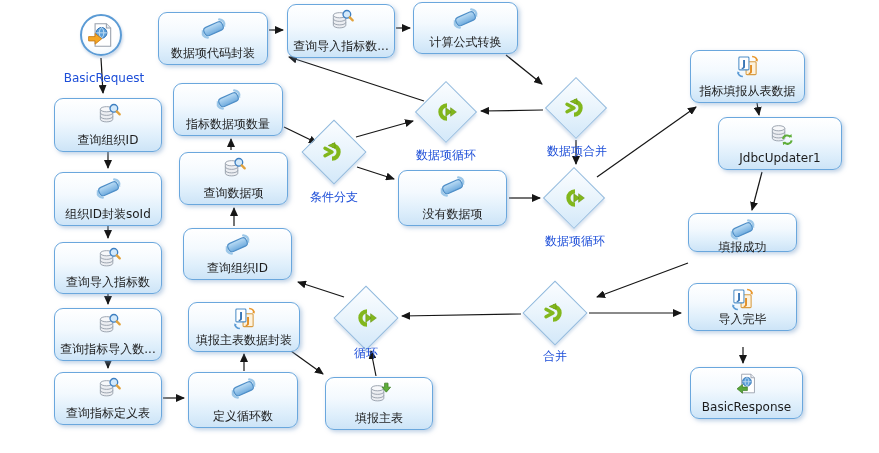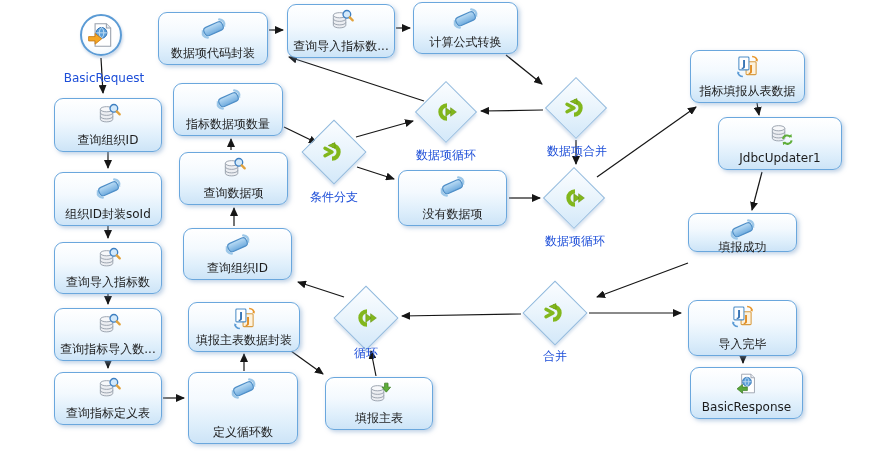--- a/index.html
+++ b/index.html
@@ -208,21 +208,21 @@
         <use href="#i-db-search"></use>
       </svg>
     <span class="nlabel">查询指标导入数...</span>
   </div>
   <div class="node" style="left:54px;top:372px;width:108px;height:53px">
     <svg class="ic">
         <use href="#i-db-search"></use>
       </svg>
     <span class="nlabel">查询指标定义表</span>
   </div>
-  <div class="node" style="left:188px;top:372px;width:110px;height:72px">
+  <div class="node" style="left:188px;top:372px;width:110px;height:56px">
     <svg class="ic">
         <use href="#i-transform"></use>
       </svg>
     <span class="nlabel">定义循环数</span>
   </div>
   <div class="node" style="left:188px;top:302px;width:112px;height:50px">
     <svg class="ic">
         <use href="#i-json"></use>
       </svg>
     <span class="nlabel">填报主表数据封装</span>
@@ -299,21 +299,21 @@
         <use href="#i-db-update"></use>
       </svg>
     <span class="nlabel">JdbcUpdater1</span>
   </div>
   <div class="node" style="left:688px;top:213px;width:109px;height:39px">
     <svg class="ic">
         <use href="#i-transform"></use>
       </svg>
     <span class="nlabel">填报成功</span>
   </div>
-  <div class="node" style="left:688px;top:300px;width:109px;height:56px">
+  <div class="node" style="left:688px;top:283px;width:109px;height:48px">
     <svg class="ic">
         <use href="#i-json"></use>
       </svg>
     <span class="nlabel">导入完毕</span>
   </div>
   <div class="node" style="left:690px;top:367px;width:113px;height:52px">
     <svg class="ic">
         <use href="#i-response"></use>
       </svg>
     <span class="nlabel">BasicResponse</span>

